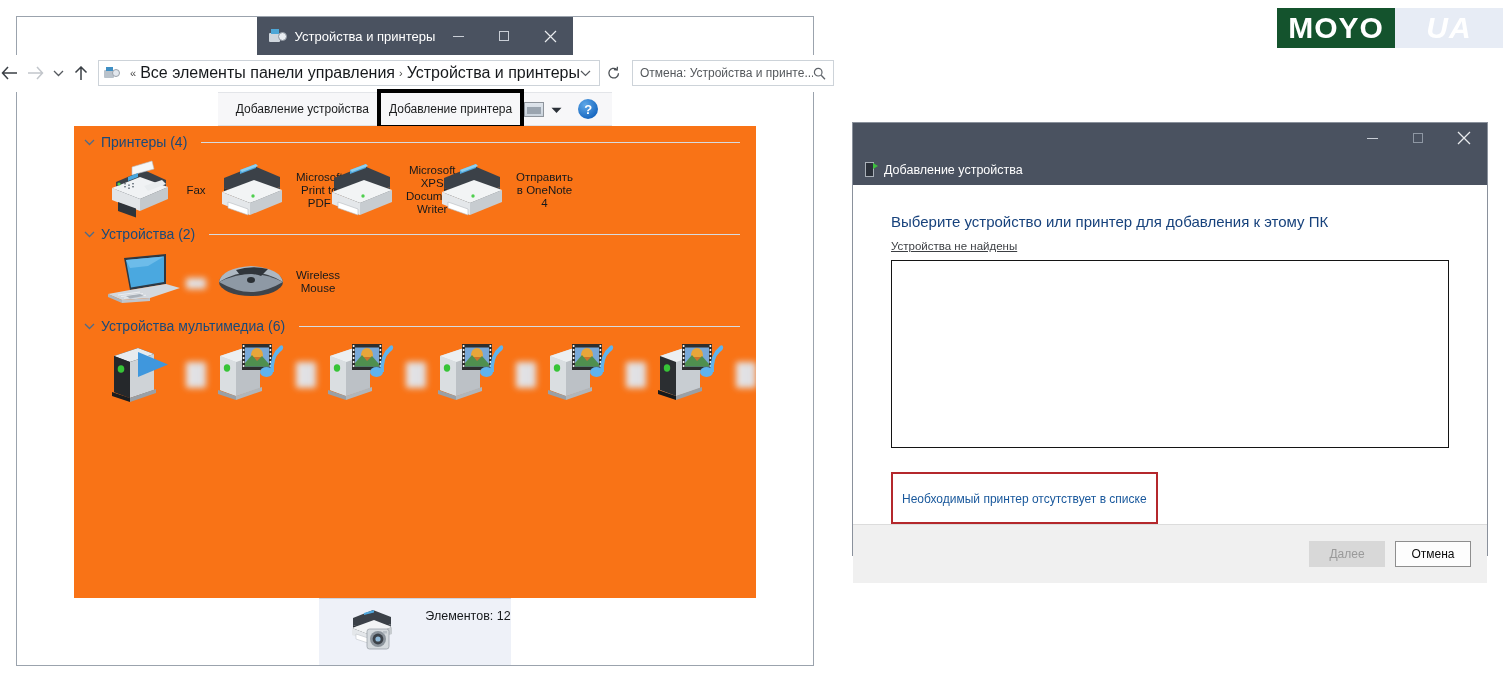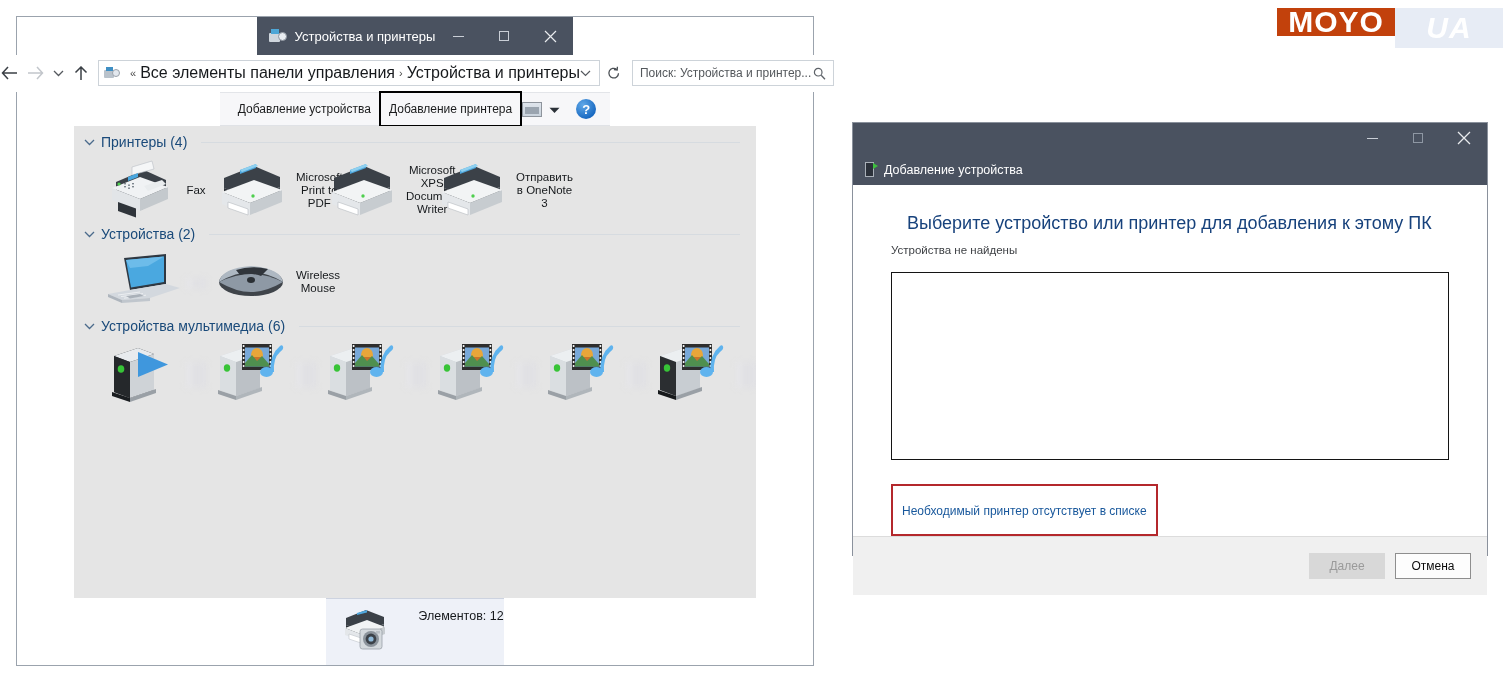--- a/index.html
+++ b/index.html
@@ -20,22 +20,22 @@
   .watermark {
     position: absolute;
     top: 8px;
     left: 1277px;
     width: 226px;
     height: 40px;
     display: flex;
   }
   .wm-tile-left {
     width: 118px;
-    height: 28px;
-    background: #c2410c;
+    height: 40px;
+    background: #14532d;
     display: flex;
     align-items: center;
     justify-content: center;
   }
   .wm-tile-right {
     width: 108px;
     height: 40px;
     background: #e7ecf5;
     display: flex;
     align-items: center;
@@ -249,21 +249,21 @@
     padding: 0 10px;
     flex: 0 0 auto;
   }
   .cmd-item {
     font-size: 12px;
     color: #1b1c1d;
     padding: 3px 8px;
     white-space: nowrap;
   }
   .cmd-item.highlighted {
-    border: 2px solid #000000;
+    border: 4px solid #000000;
     padding: 9px 8px;
     background: #f7f7f9;
   }
   .cmd-spacer { flex: 1 1 auto; }
   .cmd-view {
     display: flex; align-items: center; gap: 7px;
     margin-right: 16px;
   }
   .view-icon {
     width: 20px; height: 15px;
@@ -285,21 +285,21 @@
     color: #ffffff;
     font-size: 13px;
     font-weight: bold;
     display:flex; align-items:center; justify-content:center;
     margin-right: 4px;
   }
 
   
   .content {
     flex: 1 1 auto;
-    background: #e5e5e5;
+    background: #f97316;
     overflow: hidden;
     position: relative;
     padding: 0 0 0 0;
   }
   .group-header {
     display: flex;
     align-items: center;
     padding: 8px 16px 0 10px;
     gap: 6px;
   }
@@ -355,21 +355,21 @@
   }
 
   
   .detailspane {
     height: 66px;
     background: #eef1f8;
     border-top: 1px solid #cdd3e0;
     display: flex;
     align-items: center;
     flex: 0 0 auto;
-    padding-left: 12px;
+    padding-left: 26px;
   }
   .dp-icon {
     width: 58px; height: 46px;
     position: relative;
     flex: 0 0 auto;
   }
   .dp-text {
     font-size: 12.5px;
     color: #16191c;
     margin-left: 22px;
@@ -444,29 +444,30 @@
     color: #ffffff;
     font-size: 12.5px;
   }
   .dlg-body {
     flex: 1 1 auto;
     background: #ffffff;
     padding: 28px 38px 0 38px;
     position: relative;
   }
   .dlg-heading {
-    font-size: 18px;
+    font-size: 15px;
     color: #17427c;
-    margin: 0 0 10px 16px;
+    margin: 0 0 10px 0;
     font-weight: normal;
   }
   .dlg-sub {
     font-size: 11.5px;
     color: #3c3f43;
-    margin-bottom: 16px;
+    margin-bottom: 8px;
+    text-decoration: underline;
   }
   .dlg-listbox {
     height: 188px;
     border: 1px solid #141414;
     background: #ffffff;
     box-sizing: border-box;
   }
   .dlg-link-wrap {
     margin-top: 24px;
     display: inline-block;
@@ -583,21 +584,21 @@
       </div>
 
       <div class="refresh-btn">
         <svg width="14" height="15" viewBox="0 0 14 15">
           <path d="M11.5 7.2 A4.8 4.8 0 1 1 9.6 3.3" stroke="#4b5055" stroke-width="1.3" fill="none"></path>
           <path d="M10.4 0.8 L10.2 4.0 L6.9 3.5" stroke="#4b5055" stroke-width="1.3" fill="none"></path>
         </svg>
       </div>
 
       <div class="searchbox">
-        <span class="search-ph">Поиск: Устройства и принтер...</span>
+        <span class="search-ph">Отмена: Устройства и принте...</span>
         <span class="search-icon">
           <svg width="13" height="13" viewBox="0 0 13 13">
             <circle cx="5.2" cy="5.2" r="3.8" stroke="#5d6268" stroke-width="1.2" fill="none"></circle>
             <path d="M8.2 8.2 L12 12.2" stroke="#5d6268" stroke-width="1.3"></path>
           </svg>
         </span>
       </div>
     </div>
 
     <div class="commandbar">
@@ -699,21 +700,21 @@
               <polygon points="45,41 74,29 74,34 45,46" fill="#4b5258"></polygon>
               <polygon points="16,34 16,46 44,57 44,45" fill="#e4e7ea"></polygon>
               <polygon points="44,45 44,57 76,44 76,32" fill="#c7ccd0"></polygon>
               <polygon points="16,34 44,45 76,32 48,22" fill="#f2f4f5"></polygon>
               <polygon points="34,16 34,12 50,6 50,10" fill="#4fa7dd"></polygon>
               <polygon points="34,12 50,6 52,8 36,14" fill="#8fd0ef"></polygon>
               <polygon points="22,44 22,50 42,57 42,51" fill="#ffffff" stroke="#b5bac0" stroke-width="0.6"></polygon>
               <circle cx="47" cy="38" r="1.7" fill="#4fcf4f"></circle>
             </svg>
           </div>
-          <div class="icon-label">Отправить в OneNote 3</div>
+          <div class="icon-label">Отправить в OneNote 4</div>
         </div>
       </div>
 
       <div class="group-header">
         <span class="grp-chevron">
           <svg width="11" height="8" viewBox="0 0 11 8">
               <path d="M1 2 L5.5 6.5 L10 2" stroke="#4b6b8c" stroke-width="1.3" fill="none"></path>
             </svg>
         </span>
         <span class="grp-title">Устройства (2)</span>

